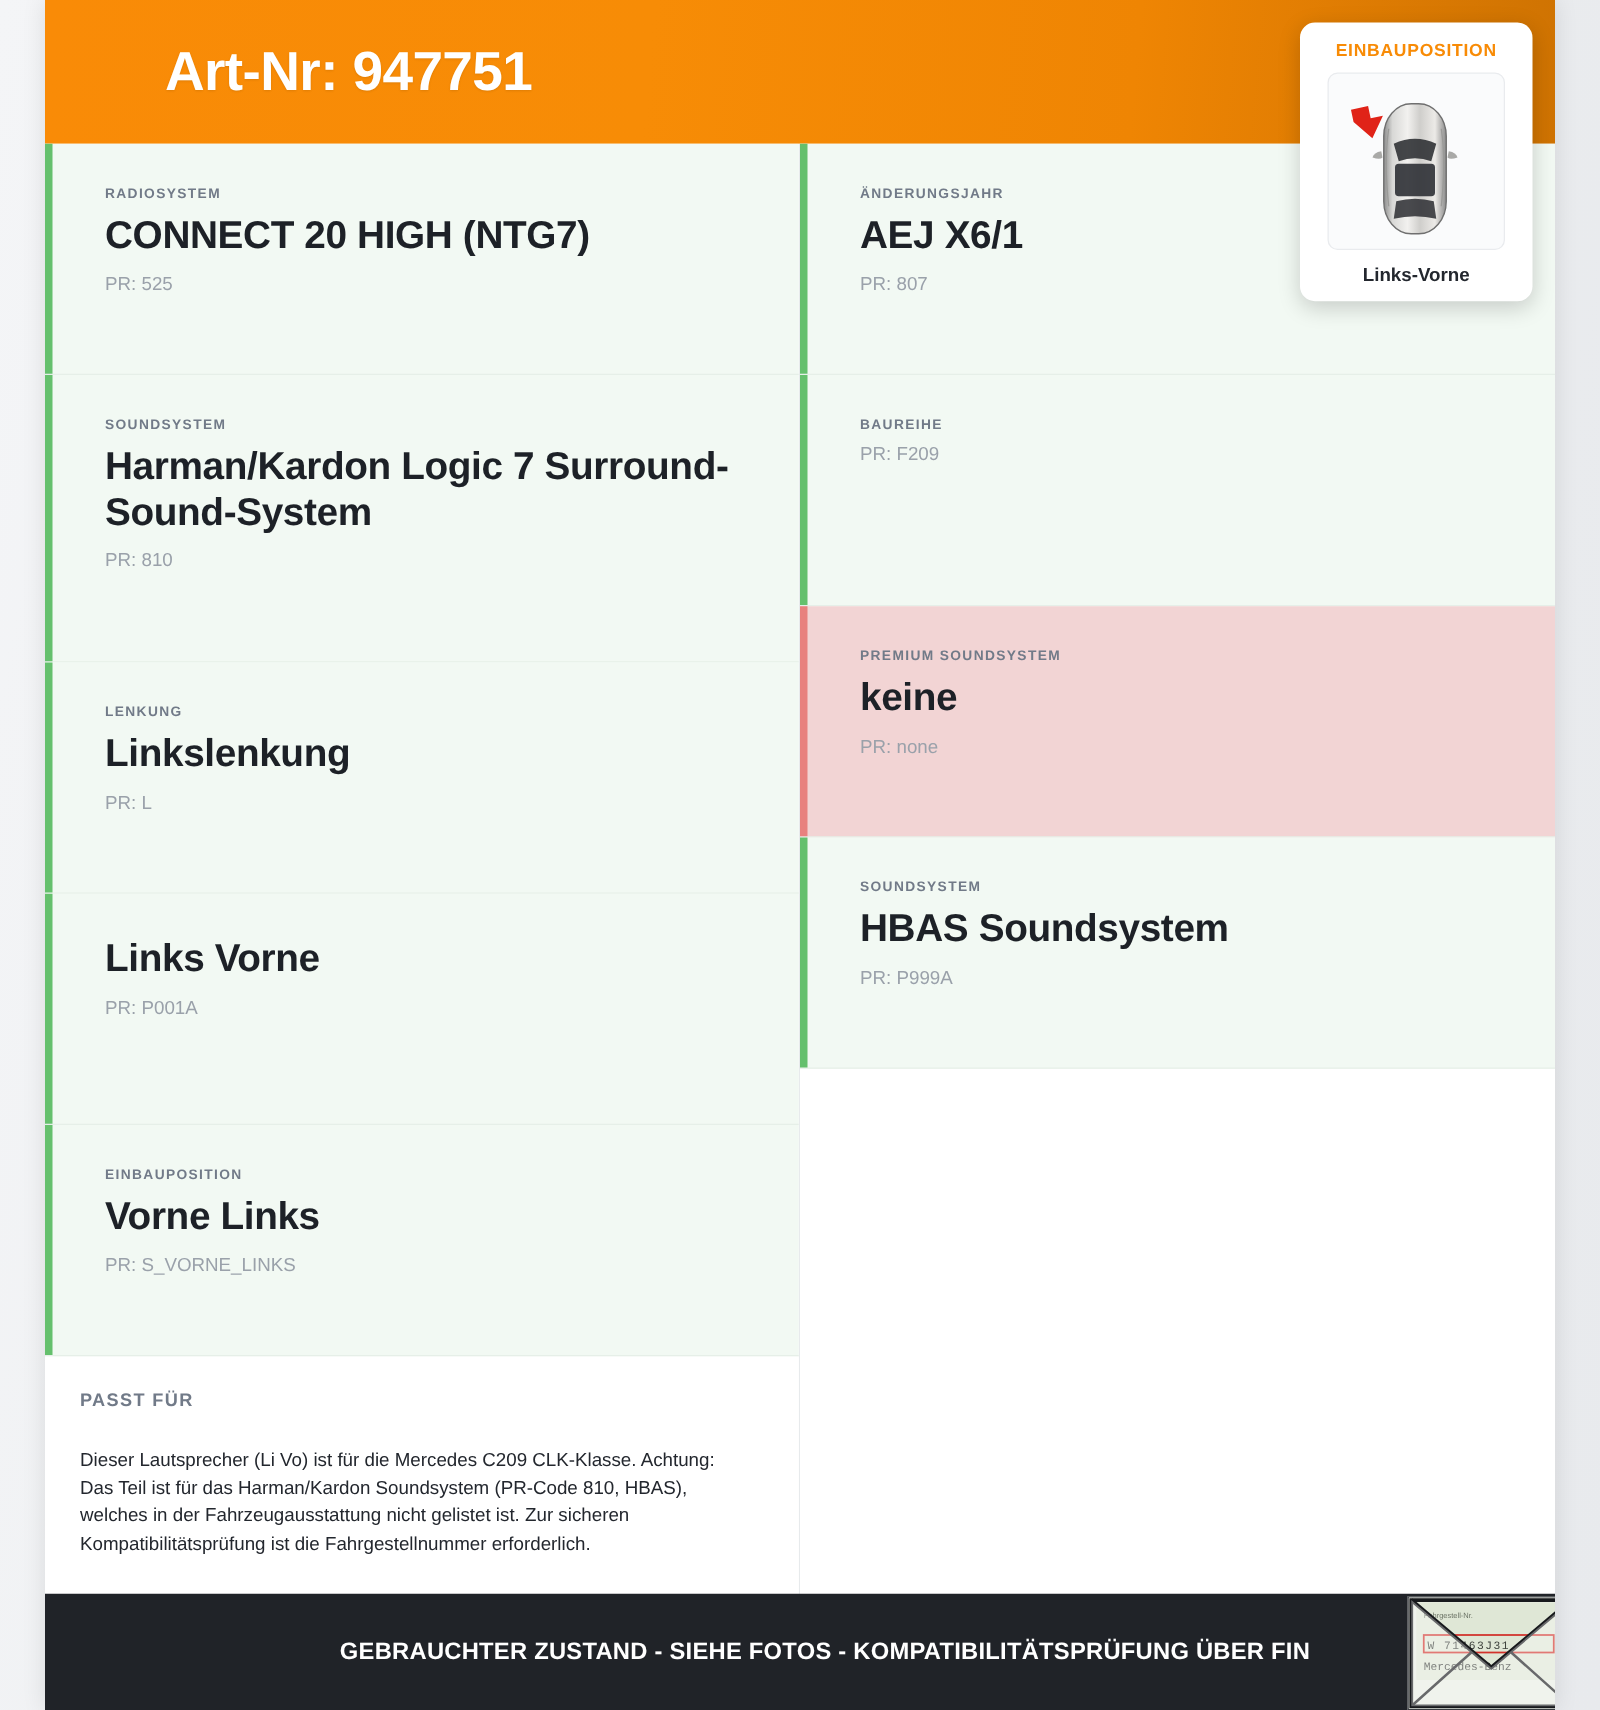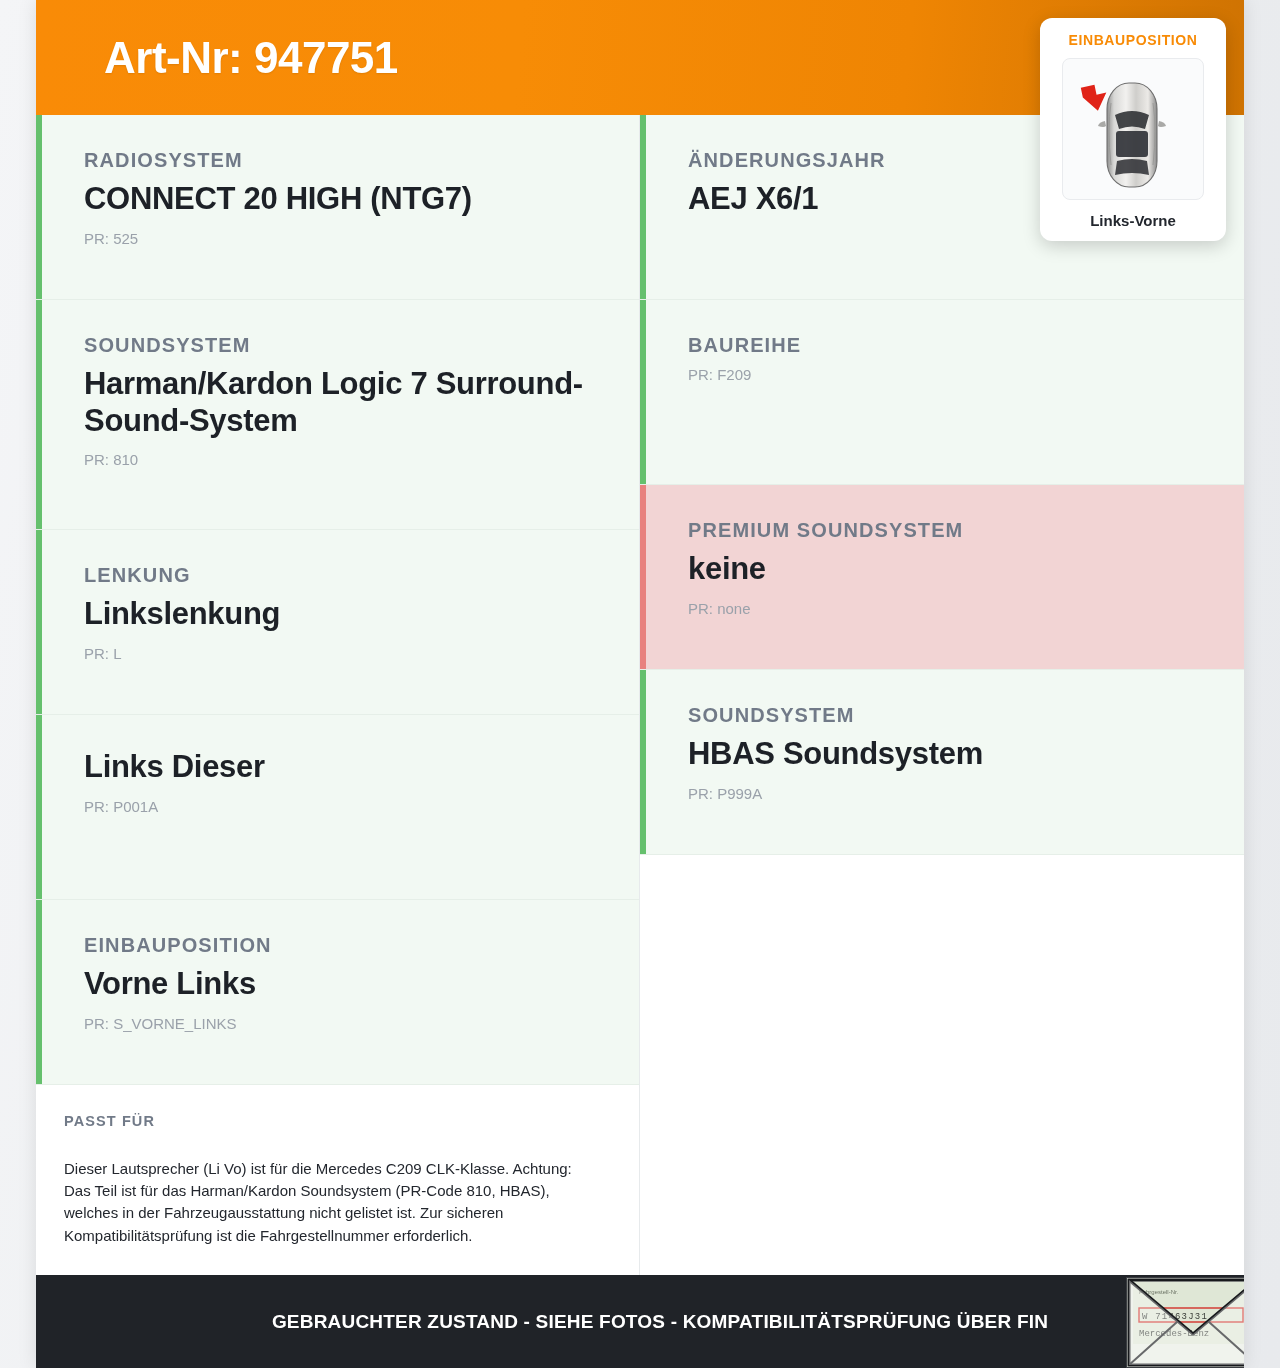--- a/index.html
+++ b/index.html
@@ -31,21 +31,21 @@
     height: 115px;
     background: linear-gradient(95deg, #f98b07 0%, #f78c06 40%, #ef8503 72%, #cf7302 100%);
     display: flex;
     align-items: center;
   }
   .header-title {
     color: #ffffff;
     font-size: 44px;
     font-weight: bold;
     letter-spacing: -0.5px;
-    margin-left: 68px;
+    margin-left: 96px;
     text-shadow: 0 1px 2px rgba(0,0,0,0.10);
   }
 
   
   .pos-card {
     position: absolute;
     left: 1004px;
     top: 18px;
     width: 186px;
     background: #ffffff;
@@ -106,21 +106,21 @@
     width: 6px;
     background: #65c06d;
   }
   .row.is-missing {
     background: #f2d4d4;
     border-bottom-color: #eac8c8;
   }
   .row.is-missing::before { background: #e8817e; }
 
   .row-label {
-    font-size: 20px;
+    font-size: 11px;
     font-weight: bold;
     letter-spacing: 1.1px;
     color: #717a88;
     text-transform: uppercase;
     margin-bottom: 9px;
   }
   .row-value {
     font-size: 31px;
     font-weight: bold;
     color: #1d2127;
@@ -254,21 +254,21 @@
         <div class="row-pr">PR: 810</div>
       </div>
 
       <div class="row h-185">
         <div class="row-label">LENKUNG</div>
         <div class="row-value">Linkslenkung</div>
         <div class="row-pr">PR: L</div>
       </div>
 
       <div class="row h-185">
-        <div class="row-value">Links Dieser</div>
+        <div class="row-value">Links Vorne</div>
         <div class="row-pr">PR: P001A</div>
       </div>
 
       <div class="row h-185">
         <div class="row-label">EINBAUPOSITION</div>
         <div class="row-value">Vorne Links</div>
         <div class="row-pr">PR: S_VORNE_LINKS</div>
       </div>
 
       <div class="fits">
@@ -276,20 +276,21 @@
         <div class="fits-text">Dieser Lautsprecher (Li Vo) ist für die Mercedes C209 CLK-Klasse. Achtung: Das Teil ist für das Harman/Kardon Soundsystem (PR-Code 810, HBAS), welches in der Fahrzeugausstattung nicht gelistet ist. Zur sicheren Kompatibilitätsprüfung ist die Fahrgestellnummer erforderlich.</div>
       </div>
 
     </div>
 
     <div class="col col-right">
 
       <div class="row h-185">
         <div class="row-label">ÄNDERUNGSJAHR</div>
         <div class="row-value">AEJ X6/1</div>
+        <div class="row-pr">PR: 807</div>
       </div>
 
       <div class="row h-185">
         <div class="row-label">BAUREIHE</div>
         <div class="row-pr">PR: F209</div>
       </div>
 
       <div class="row h-185 is-missing">
         <div class="row-label">PREMIUM SOUNDSYSTEM</div>
         <div class="row-value">keine</div>

